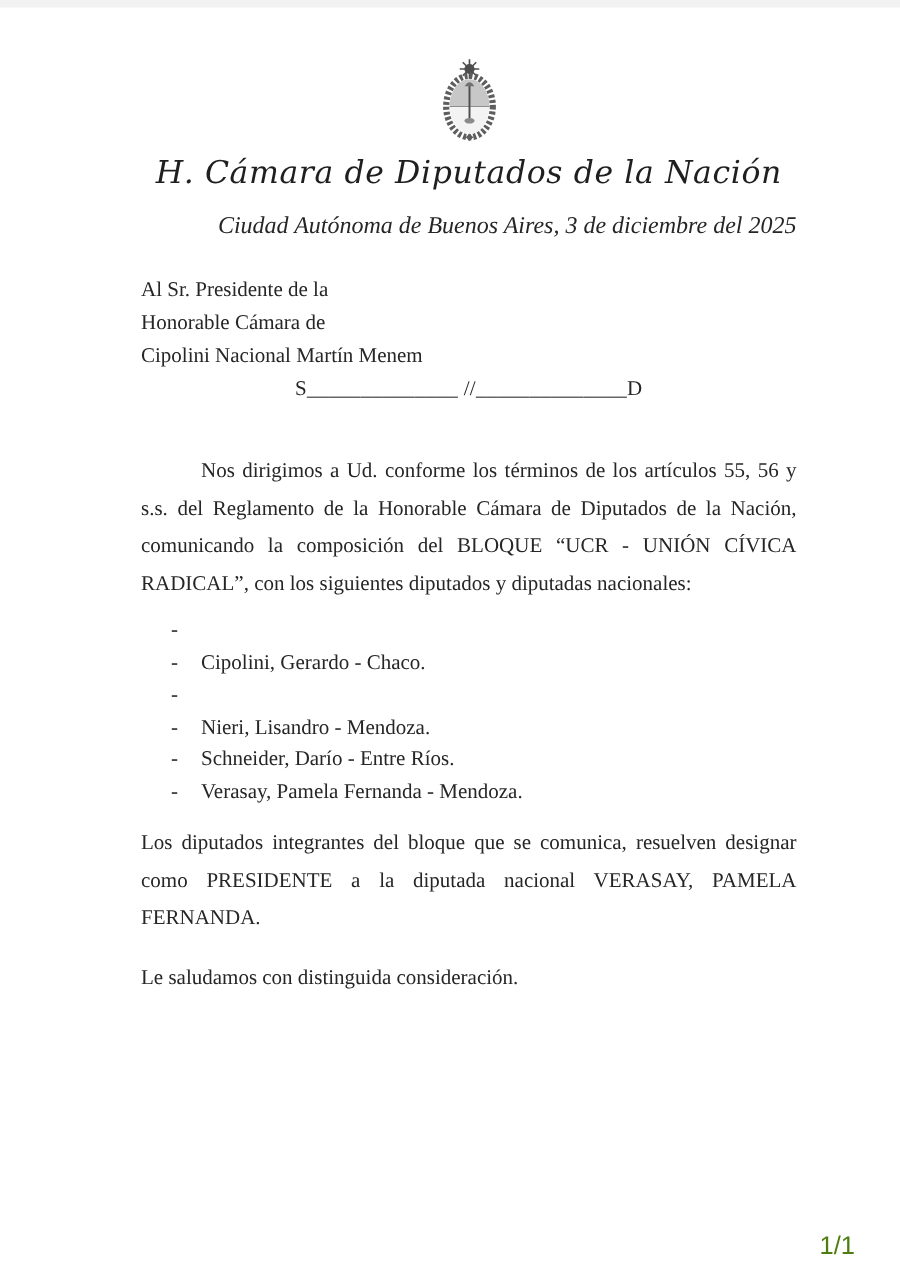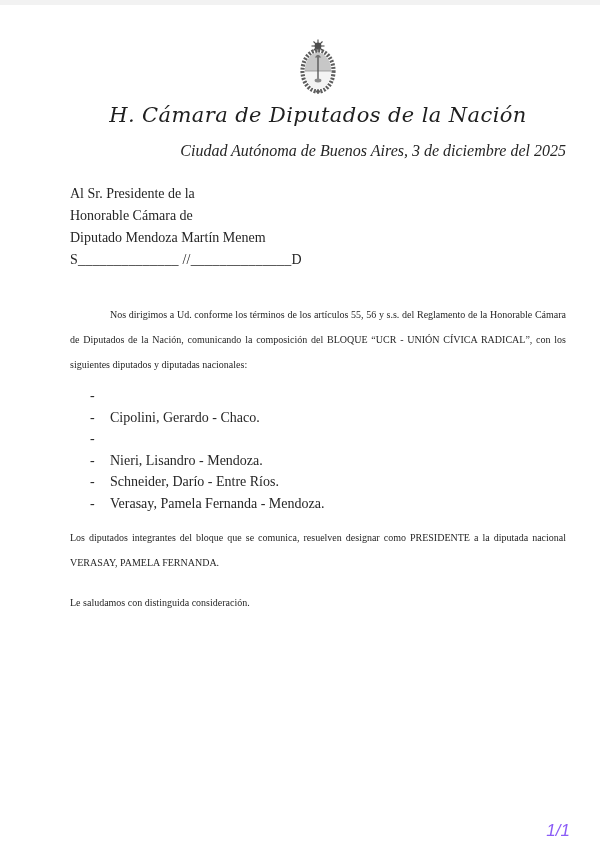--- a/index.html
+++ b/index.html
@@ -12,21 +12,22 @@
     overflow: hidden;
     font-family: "Liberation Serif", serif;
     color: #262626;
   }
   .top-strip {
     width: 100%;
     height: 5px;
     background: #f2f2f2;
   }
   .content {
-    padding: 0 34px 0 70px;
+    padding: 0 69px 0 70px;
+    margin-left: 24px;
   }
   .emblem {
     margin-top: 34px;
     text-align: center;
     line-height: 0;
   }
   .doc-title {
     margin-top: 8px;
     text-align: center;
     font-family: "DejaVu Serif", serif;
@@ -41,23 +42,24 @@
     font-size: 16px;
     font-style: italic;
   }
   .recipient {
     margin-top: 23px;
     font-size: 14px;
     line-height: 22px;
   }
   .salutation {
     letter-spacing: 0.2px;
+    text-align: center;
   }
   .p {
-    font-size: 10px;
+    font-size: 14px;
     line-height: 25px;
     text-align: justify;
   }
   .p.indent { text-indent: 40px; }
   .p1 { margin-top: 31px; }
   .deputies {
     list-style: none;
     margin-top: 8px;
     font-size: 14px;
     line-height: 21.5px;
@@ -70,22 +72,21 @@
   }
   .p2 { margin-top: 11px; }
   .p3 { margin-top: 16px; }
   .p4 { margin-top: 15px; }
   .page-indicator {
     position: absolute;
     right: 30px;
     bottom: 1px;
     font-family: "Liberation Sans", sans-serif;
     font-size: 17px;
-    color: #8b5cf6;
-    font-style: italic;
+    color: #4d7c0f;
   }
 </style>
 </head>
 <body>
 
 <div class="page">
   <div class="top-strip"></div>
 
   <div class="content">
 
@@ -115,21 +116,21 @@
       </svg>
     </div>
 
     <div class="doc-title">H. Cámara de Diputados de la Nación</div>
 
     <div class="dateline">Ciudad Autónoma de Buenos Aires, 3 de diciembre del 2025</div>
 
     <div class="recipient">
       <div>Al Sr. Presidente de la</div>
       <div>Honorable Cámara de</div>
-      <div>Diputado Mendoza Martín Menem</div>
+      <div>Cipolini Nacional Martín Menem</div>
       <div class="salutation">S______________ //______________D</div>
     </div>
 
     <p class="p indent p1">Nos dirigimos a Ud. conforme los términos de los artículos 55, 56 y s.s. del Reglamento de la Honorable Cámara de Diputados de la Nación, comunicando la composición del BLOQUE “UCR - UNIÓN CÍVICA RADICAL”, con los siguientes diputados y diputadas nacionales:</p>
 
     <ul class="deputies">
       <li>
         <span class="dash">-</span>
       </li>
       <li>

